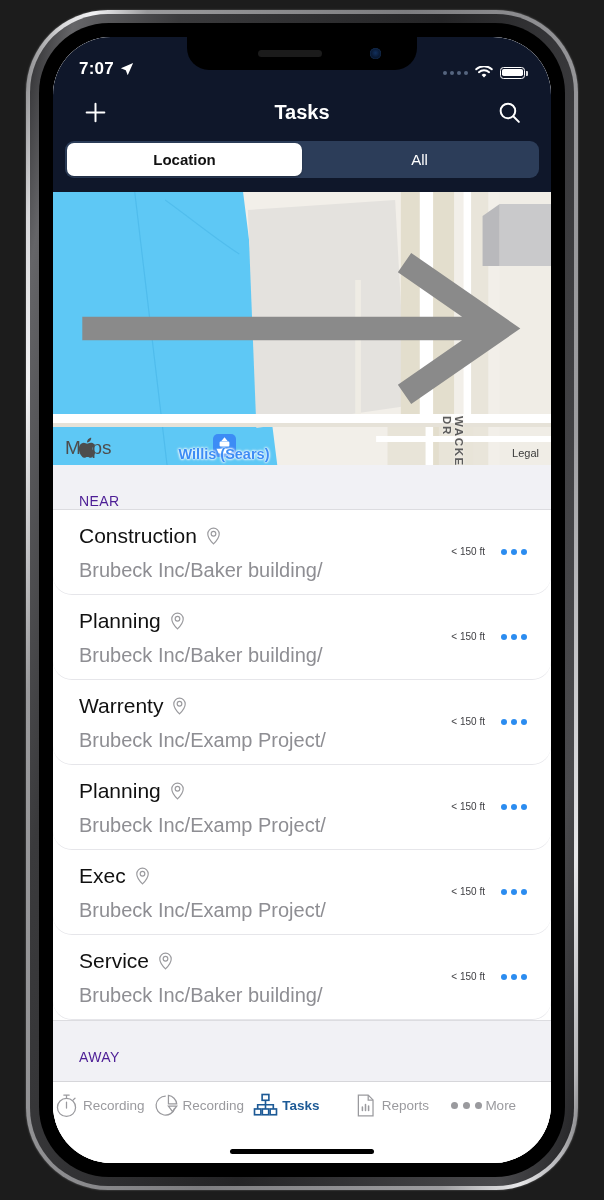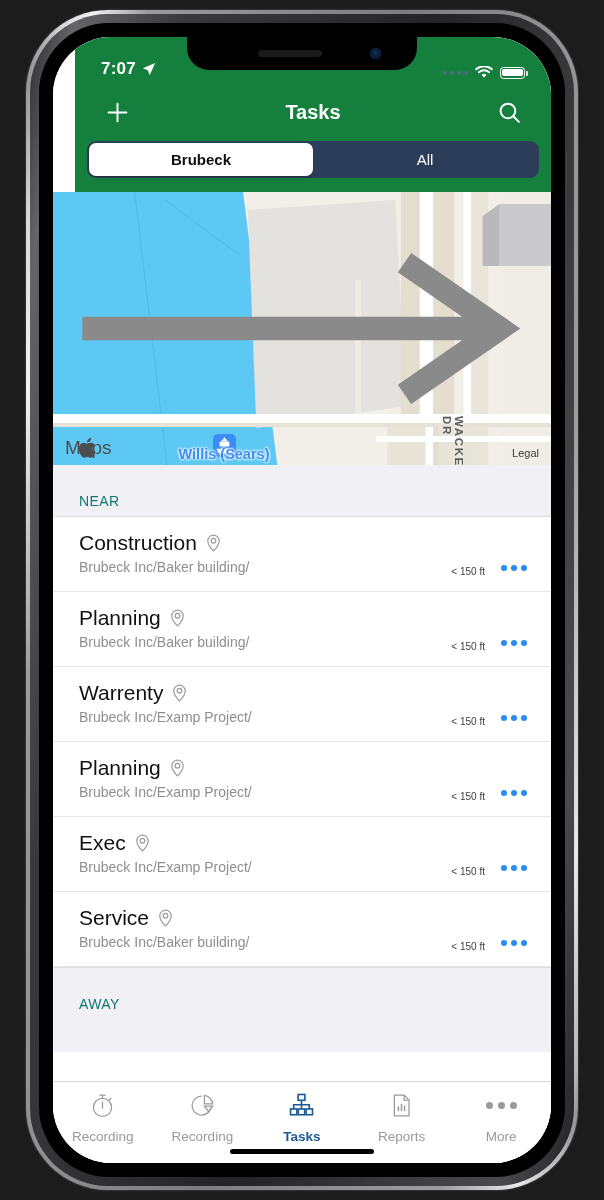--- a/index.html
+++ b/index.html
@@ -55,21 +55,21 @@
   .notch-cam{
     position:absolute; right:36px; top:11px;
     width:11px; height:11px; border-radius:50%;
     background:radial-gradient(circle at 50% 45%,#11305e 0%,#0a1c38 48%,#050a14 100%);
     box-shadow:inset 0 0 1px #2d62a8;
   }
 
   
   .app{ position:absolute; inset:0; display:flex; flex-direction:column; background:#fff; }
 
-  .navbar{ background:#15803d; color:#fff; flex:0 0 auto; padding-top:0;margin-left:22px; }
+  .navbar{ background:#0f172a; color:#fff; flex:0 0 auto; padding-top:0; }
 
   .statusbar{
     height:46px; display:flex; align-items:flex-end; justify-content:space-between;
     padding:0 26px 4px 26px;
   }
   .sb-left{ display:flex; align-items:center; gap:6px; font-size:17px; font-weight:bold; letter-spacing:.2px;}
   .sb-right{ display:flex; align-items:center; gap:7px; }
   .sig-dots{ display:flex; gap:3px; align-items:center;}
   .sig-dots i{ width:4px;height:4px;border-radius:50%;background:#55657f;display:block;}
   .batt{ width:25px;height:12px;border:1.6px solid #fff;border-radius:3.5px;position:relative;}
@@ -113,42 +113,42 @@
   }
   .maps-attr{ position:absolute; left:12px; bottom:6px; display:flex;align-items:center;gap:1px;
     color:#4d4d4d; font-size:19px; font-weight:500;}
   .legal{ position:absolute; right:12px; bottom:6px; color:#3b3b3b; font-size:11px;
     }
   .legal-arrow{ position:absolute; right:12px; bottom:4px; }
 
   
   .list{ flex:1; overflow:hidden; background:#fff; }
   .sec-hdr{
-    background:#f1f1f5; color:#0f766e; font-size:14px; letter-spacing:.4px;
-    padding:28px 26px 7px 26px; border-bottom:1px solid #dcdce0;
+    background:#f1f1f5; color:#4c1d95; font-size:14px; letter-spacing:.4px;
+    padding:28px 26px 0 26px; border-bottom:1px solid #dcdce0;
   }
   .sec-hdr.away{ border-bottom:none; border-top:1px solid #dcdce0; padding-bottom:40px;}
   .row{
-    display:flex; align-items:flex-end; padding:13px 22px 14px 26px;
-    border-bottom:1px solid #e6e6ea; background:#fff; cursor:pointer;
+    display:flex; align-items:center; padding:13px 22px 14px 26px;
+    border-bottom:1px solid #e6e6ea; background:#fff; cursor:pointer;border-radius:19px;
   }
   .row-main{ flex:1; min-width:0;}
   .row-title-wrap{ display:flex; align-items:center; gap:9px;}
   .row-title{ font-size:21px; color:#111; line-height:26px;}
-  .row-sub{ font-size:14px; color:#8e8e93; line-height:20px; margin-top:1px;}
+  .row-sub{ font-size:20px; color:#8e8e93; line-height:20px; margin-top:11px;}
   .row-dist{ font-size:10px; color:#3e3e42; white-space:nowrap; margin-right:14px;}
   .row-menu{ display:flex; gap:4px; padding:6px 2px; cursor:pointer;}
   .row-menu i{ width:6px;height:6px;border-radius:50%;background:#2b8cf0;display:block;}
 
   
   .tabbar{
     flex:0 0 auto; height:82px; background:#fff; border-top:1px solid #d6d6da;
     display:flex; align-items:flex-start; padding-top:9px;
   }
-  .tab{ flex:1; display:flex; flex-direction:column; align-items:center; gap:9px; cursor:pointer;}
+  .tab{ flex:1; display:flex; flex-direction:row; align-items:center; gap:3px; cursor:pointer;}
   .tab-ico{ height:29px; display:flex; align-items:center; justify-content:center;}
   .tab-lbl{ font-size:13.5px; color:#9a9a9e; }
   .tab.active .tab-lbl{ color:#1d5a96; font-weight:bold;}
   .dots3{display:flex;gap:5px;align-items:center;}
   .dots3 i{width:7px;height:7px;border-radius:50%;background:#9a9a9e;display:block;}
 
   .home-ind{
     position:absolute; left:50%; transform:translateX(-50%); bottom:9px;
     width:144px;height:5px;border-radius:3px;background:#000; z-index:30;
   }
@@ -213,21 +213,21 @@
                 <button class="nav-btn">
                   <svg width="25" height="25" viewBox="0 0 24 24">
                     <circle cx="10.5" cy="10.5" r="7" stroke="#fff" stroke-width="1.9" fill="none"></circle>
                     <path d="M15.6 15.6 21 21" stroke="#fff" stroke-width="1.9" stroke-linecap="round"></path>
                   </svg>
                 </button>
               </div>
 
               <div class="segwrap">
                 <div class="seg">
-                  <div class="seg-item active">Brubeck</div>
+                  <div class="seg-item active">Location</div>
                   <div class="seg-item">All</div>
                 </div>
               </div>
             </div>
 
             <div class="map">
               <svg viewBox="0 0 524 273" preserveAspectRatio="none">
                 <rect x="0" y="0" width="524" height="273" fill="#f2efe9"></rect>
 
                 <path d="M0,0 L200,0 L236,273 L0,273 Z" fill="#5ec8f5"></path>

